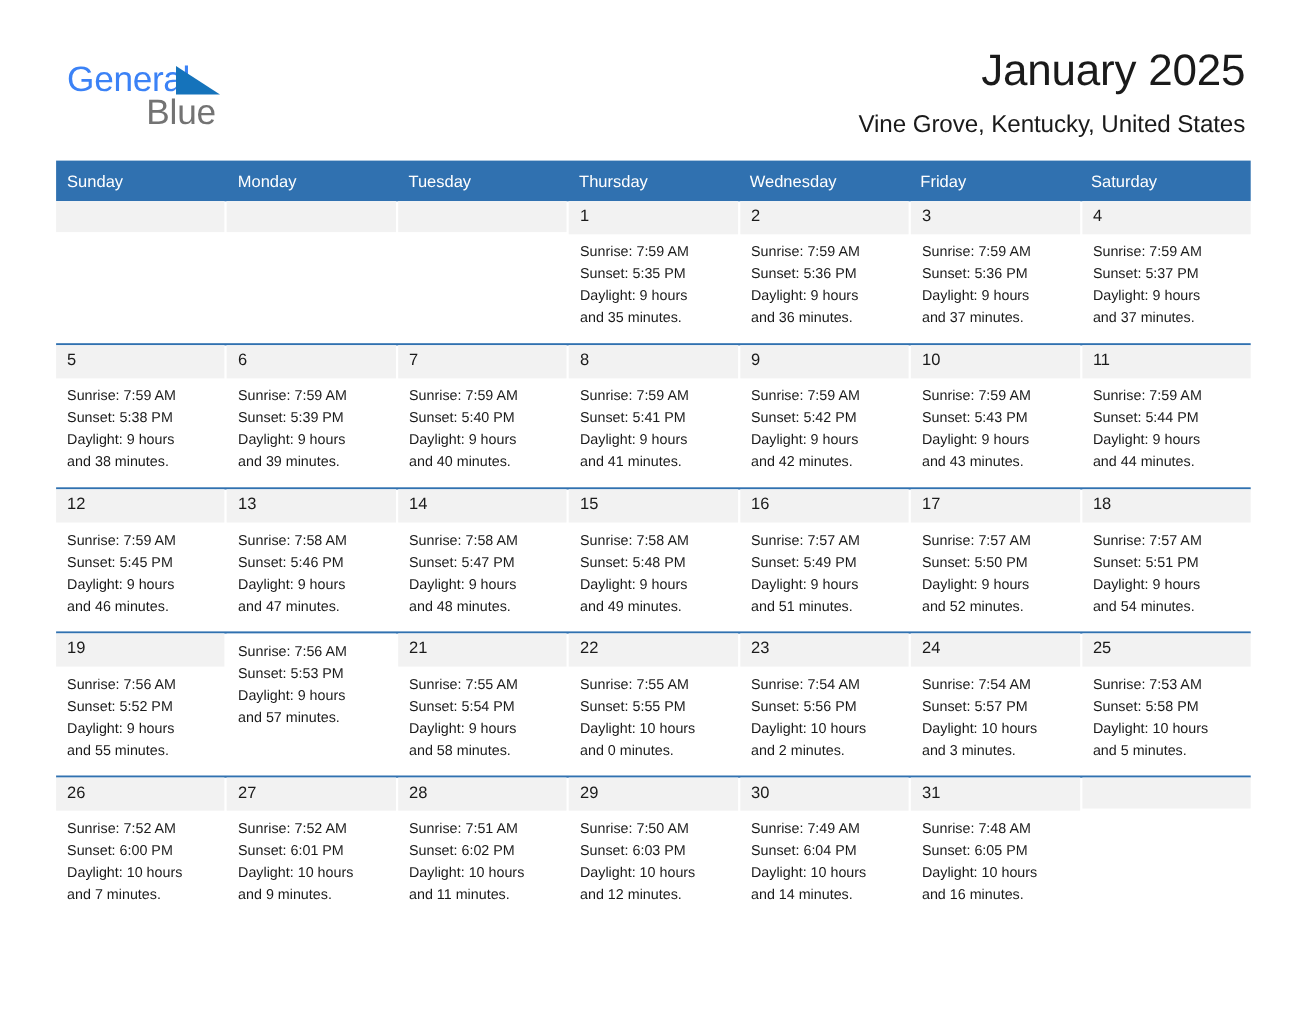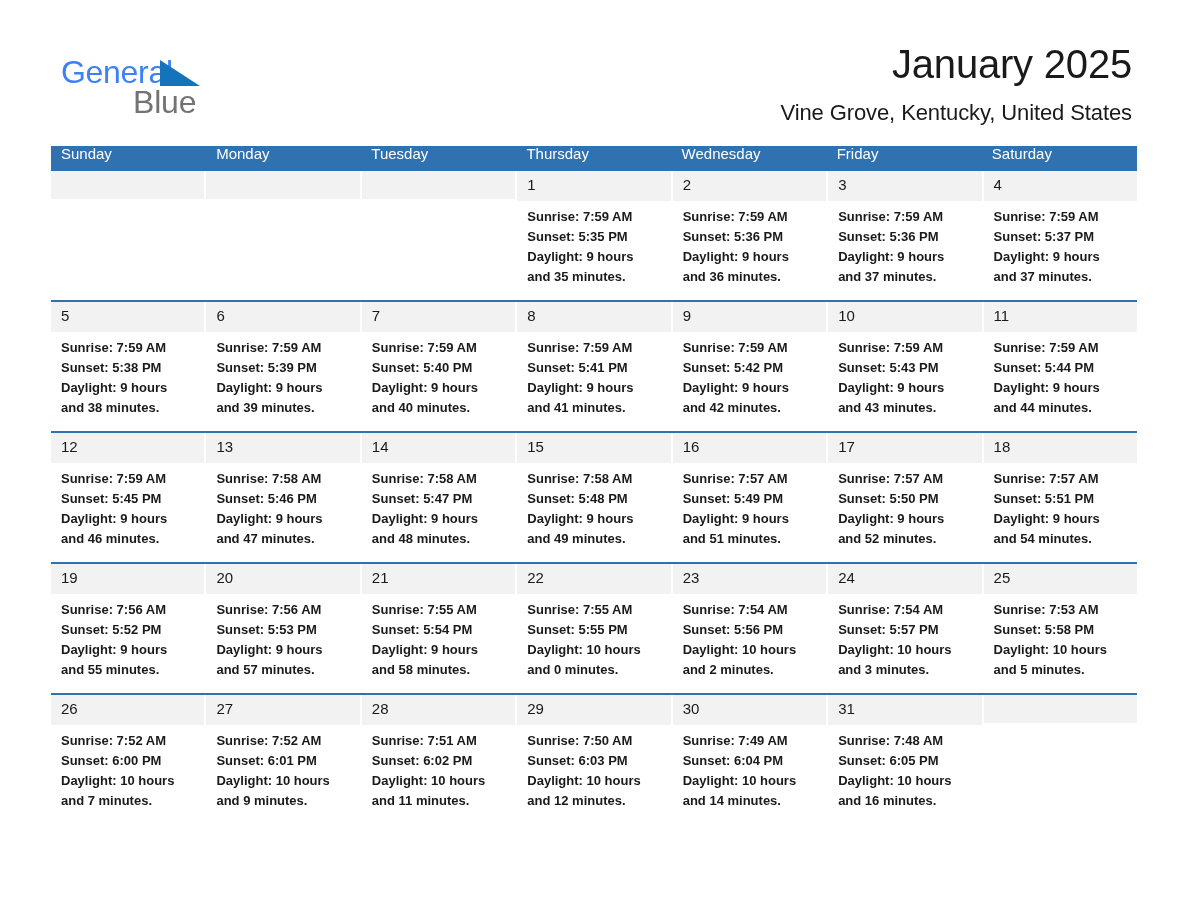--- a/index.html
+++ b/index.html
@@ -87,21 +87,21 @@
     width: 1086px;
   }
   .week-head {
     display: grid;
     grid-template-columns: repeat(7, 1fr);
     background: #3071b0;
   }
   .dow {
     color: #ffffff;
     font-size: 15px;
-    padding: 0 0 9px 10px;
+    padding: 12px 0 9px 10px;
     line-height: 1.1;
   }
   .week {
     display: grid;
     grid-template-columns: repeat(7, 1fr);
     border-top: 2px solid #3071b0;
     margin-top: 9px;
     column-gap: 2px;
   }
   .week.first { margin-top: 0; border-top: none; }
@@ -116,21 +116,20 @@
     padding: 6px 0 7px 10px;
     line-height: 1.1;
     min-height: 15px;
   }
   .cell.empty .daynum { background: #f2f2f2; }
   .info {
     padding: 6px 8px 0 10px;
     font-size: 13px;
     line-height: 20px;
     color: #1a1a1a;
-    font-weight: bold;
   }
   .info div { white-space: nowrap; }
 </style>
 </head>
 <body>
 
 <div class="page">
 
   <div class="top">
     <div class="logo">
@@ -357,21 +356,20 @@
       <div class="cell">
         <div class="daynum">19</div>
         <div class="info">
           <div>Sunrise: 7:56 AM</div>
           <div>Sunset: 5:52 PM</div>
           <div>Daylight: 9 hours</div>
           <div>and 55 minutes.</div>
         </div>
       </div>
       <div class="cell">
-        <div class="daynum">20</div>
         <div class="info">
           <div>Sunrise: 7:56 AM</div>
           <div>Sunset: 5:53 PM</div>
           <div>Daylight: 9 hours</div>
           <div>and 57 minutes.</div>
         </div>
       </div>
       <div class="cell">
         <div class="daynum">21</div>
         <div class="info">

